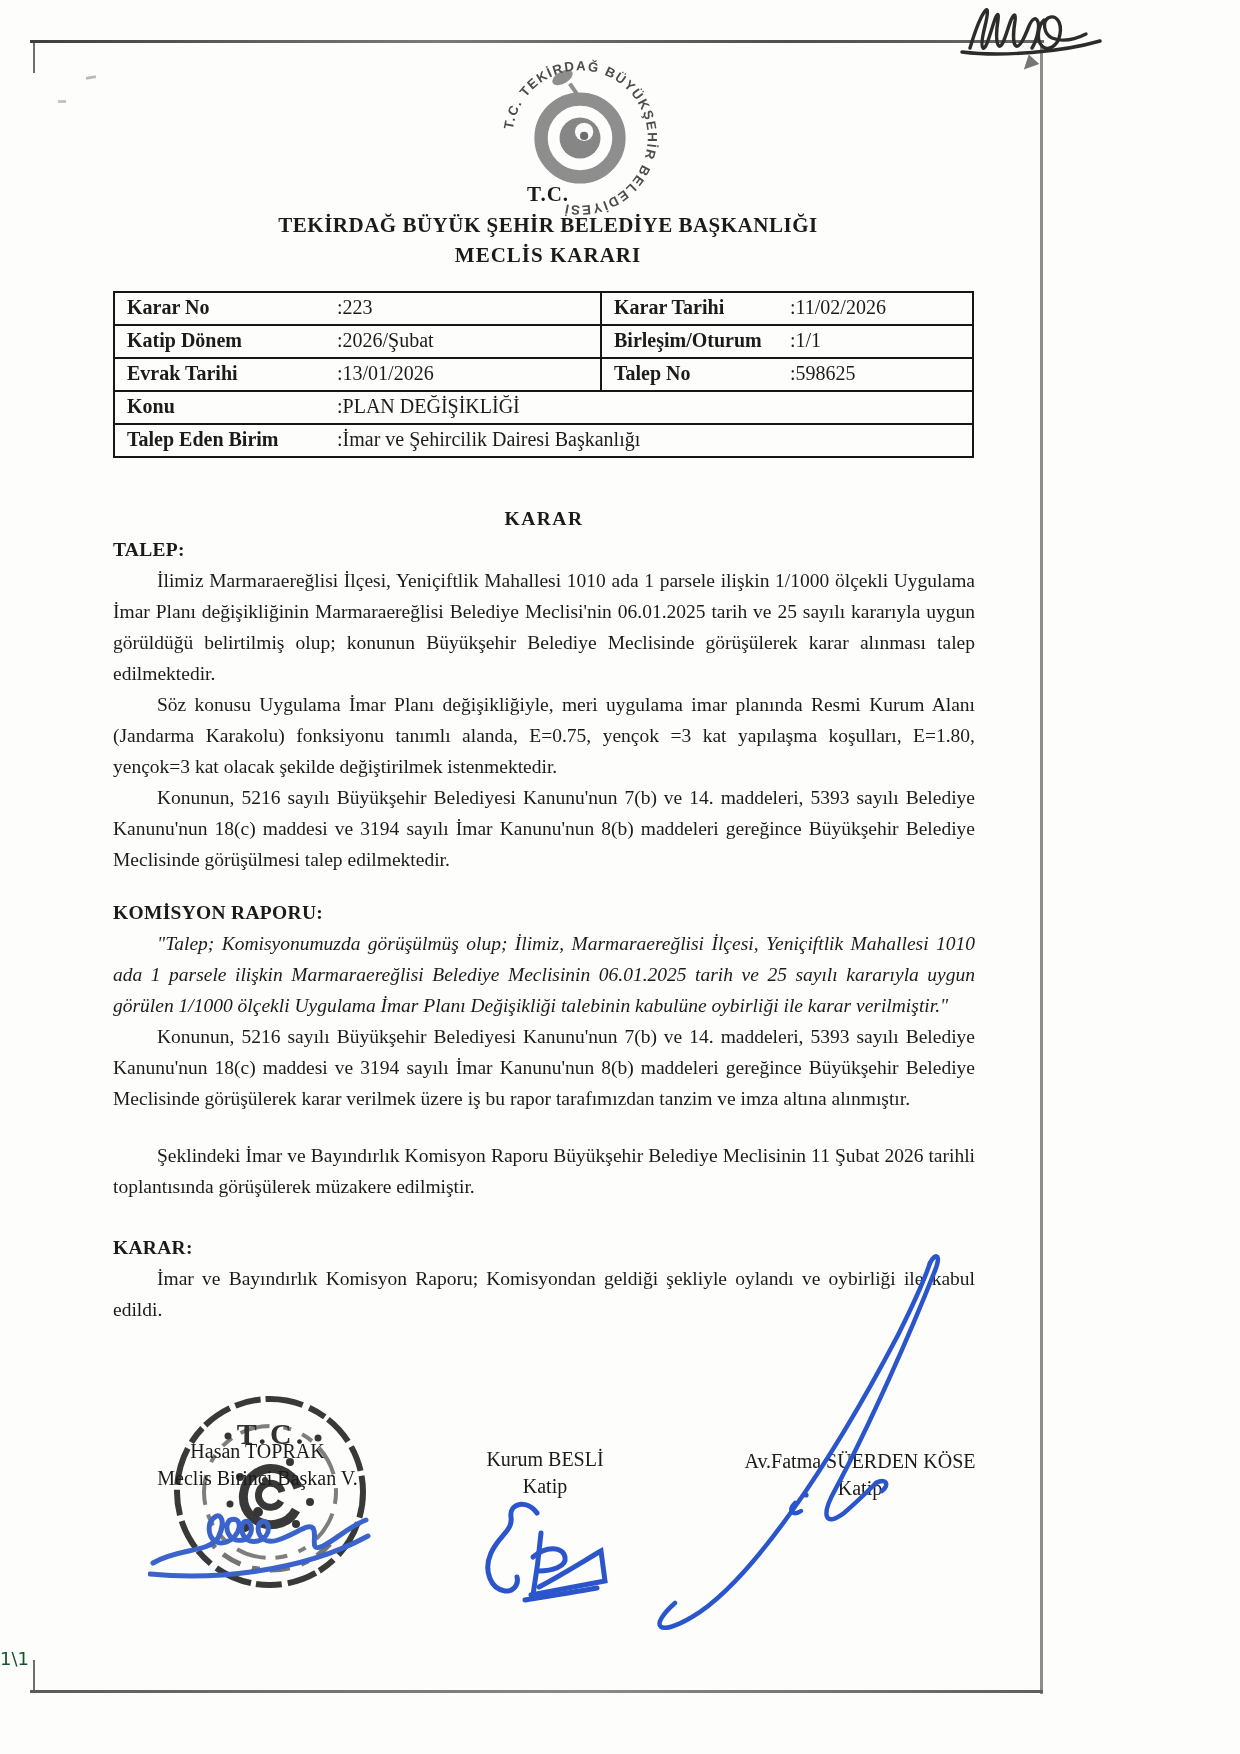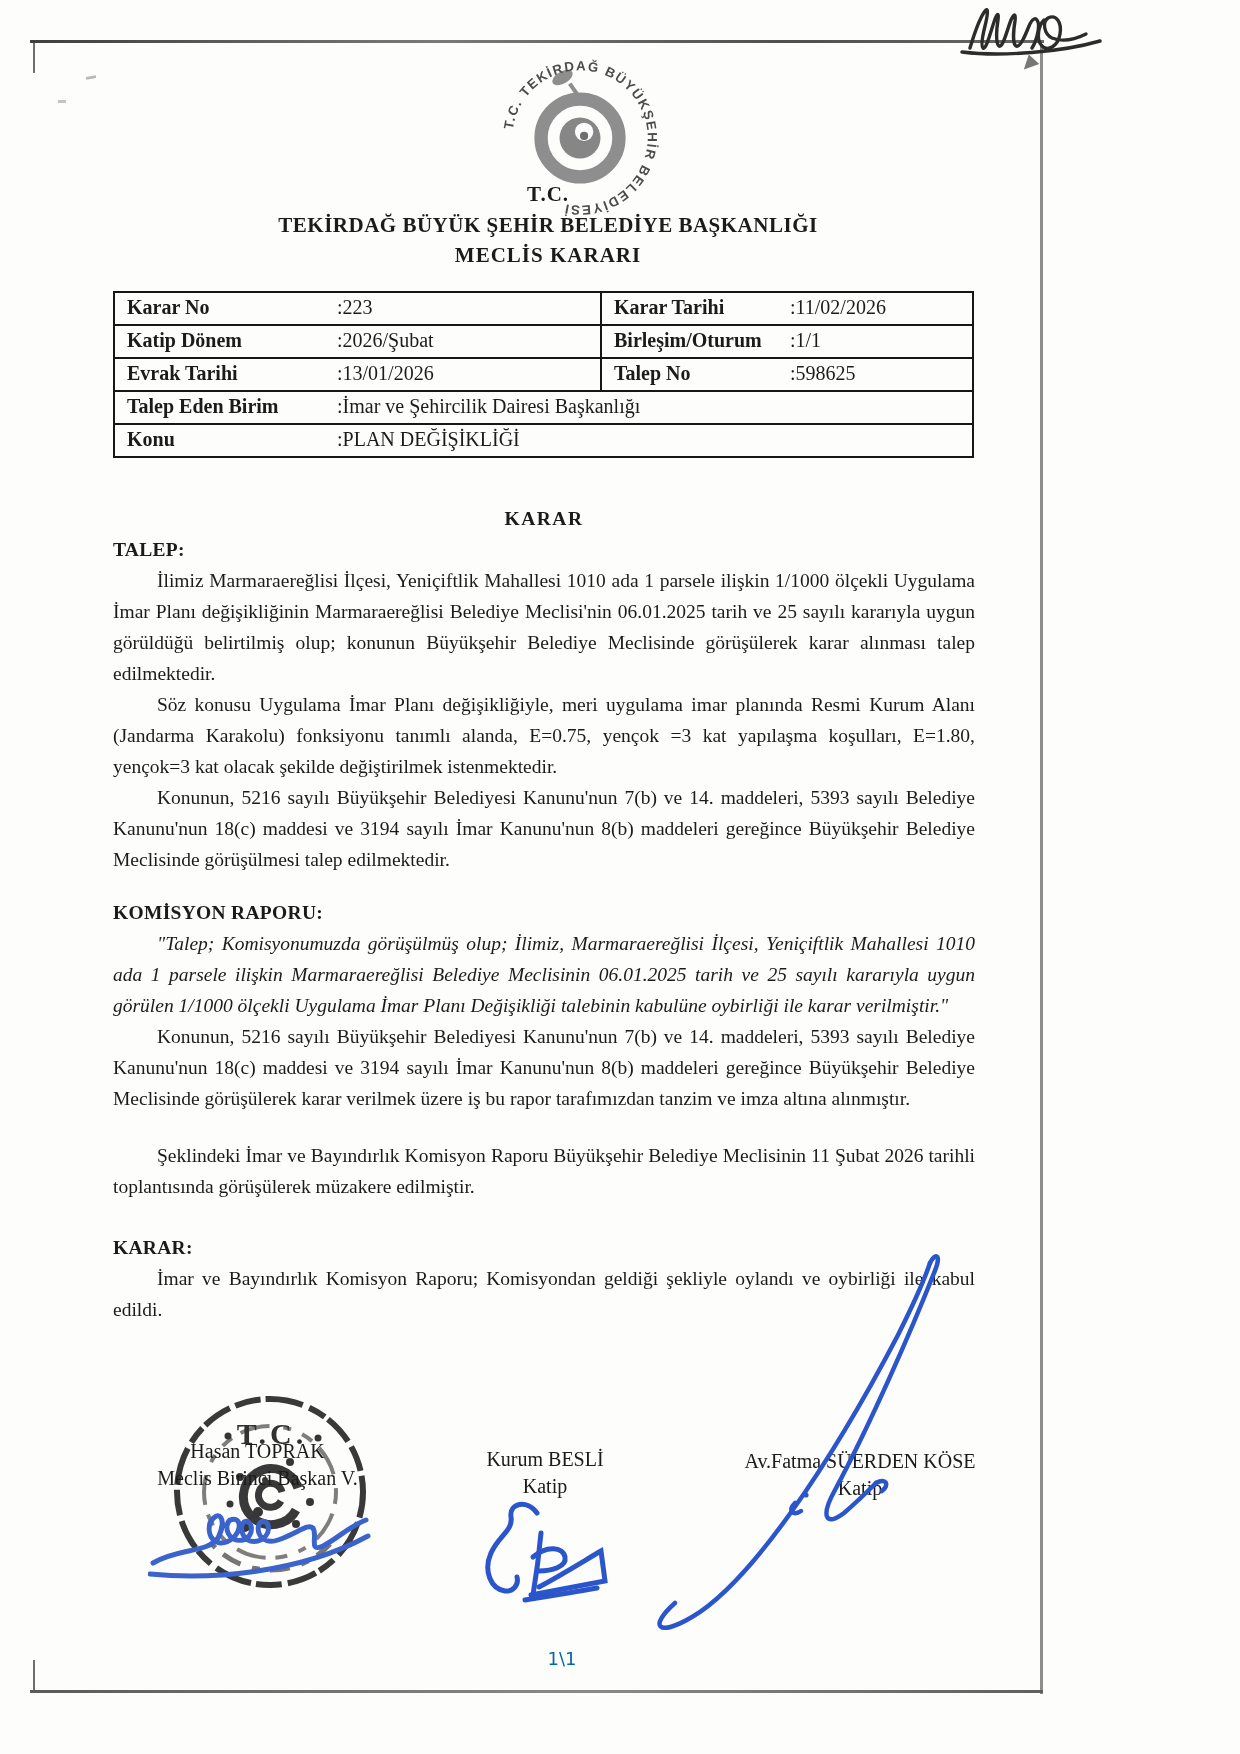--- a/index.html
+++ b/index.html
@@ -43,22 +43,22 @@
   .sec-head { font-weight:bold; letter-spacing:.3px; }
   .mt22 { margin-top:22px; } .mt26 { margin-top:26px; } .mt30 { margin-top:30px; }
   .quote { font-style:italic; }
 
   .sig-col { position:absolute; text-align:center; font-size:20px; z-index:2; }
   .sig-col .sig-name { font-weight:normal;font-family:Liberation Serif, serif; }
   .sig-col .sig-title { margin-top:4px; }
   .stamp { position:absolute; left:170px; top:1392px; z-index:1; }
   .ink { position:absolute; z-index:3; pointer-events:none; }
 
-  .footer { position:absolute; left:0; top:1648px; width:1124px; text-align:center;
-            font-family:"DejaVu Sans", sans-serif; font-size:18px; color:#0369a1; }
+  .footer { position:absolute; left:0; top:1648px; width:1124px; 
+            font-family:"DejaVu Sans", sans-serif; font-size:18px; color:#14532d; }
 </style>
 </head>
 <body>
 
 <div class="page">
 
   <div class="frame-line fl-top"></div>
   <div class="frame-line fl-right"></div>
   <div class="frame-line fl-bottom"></div>
   <div class="frame-line fl-tl"></div>
@@ -104,24 +104,24 @@
       </tr>
       <tr>
         <td class="half-l"><span class="lbl">Katip Dönem</span><span class="val">:2026/Şubat</span></td>
         <td class="half-r"><span class="lbl">Birleşim/Oturum</span><span class="val">:1/1</span></td>
       </tr>
       <tr>
         <td class="half-l"><span class="lbl">Evrak Tarihi</span><span class="val">:13/01/2026</span></td>
         <td class="half-r"><span class="lbl">Talep No</span><span class="val">:598625</span></td>
       </tr>
       <tr>
+        <td class="full" colspan="2"><span class="lbl">Konu</span><span class="val">:PLAN DEĞİŞİKLİĞİ</span></td>
+      </tr>
+      <tr>
         <td class="full" colspan="2"><span class="lbl">Talep Eden Birim</span><span class="val">:İmar ve Şehircilik Dairesi Başkanlığı</span></td>
-      </tr>
-      <tr>
-        <td class="full" colspan="2"><span class="lbl">Konu</span><span class="val">:PLAN DEĞİŞİKLİĞİ</span></td>
       </tr>
     </tbody>
   </table>
 
   <div class="body-text">
     <div class="center-head">KARAR</div>
     <div class="sec-head">TALEP:</div>
     <p>İlimiz Marmaraereğlisi İlçesi, Yeniçiftlik Mahallesi 1010 ada 1 parsele ilişkin 1/1000 ölçekli Uygulama İmar Planı değişikliğinin Marmaraereğlisi Belediye Meclisi'nin 06.01.2025 tarih ve 25 sayılı kararıyla uygun görüldüğü belirtilmiş olup; konunun Büyükşehir Belediye Meclisinde görüşülerek karar alınması talep edilmektedir.</p>
     <p>Söz konusu Uygulama İmar Planı değişikliğiyle, meri uygulama imar planında Resmi Kurum Alanı (Jandarma Karakolu) fonksiyonu tanımlı alanda, E=0.75, yençok =3 kat yapılaşma koşulları, E=1.80, yençok=3 kat olacak şekilde değiştirilmek istenmektedir.</p>
     <p>Konunun, 5216 sayılı Büyükşehir Belediyesi Kanunu'nun 7(b) ve 14. maddeleri, 5393 sayılı Belediye Kanunu'nun 18(c) maddesi ve 3194 sayılı İmar Kanunu'nun 8(b) maddeleri gereğince Büyükşehir Belediye Meclisinde görüşülmesi talep edilmektedir.</p>

